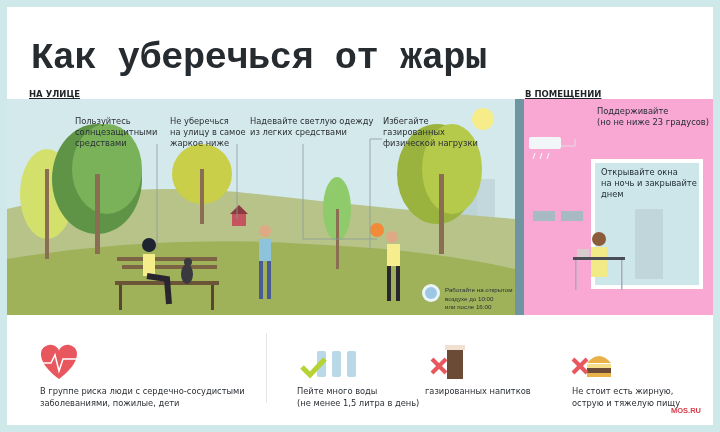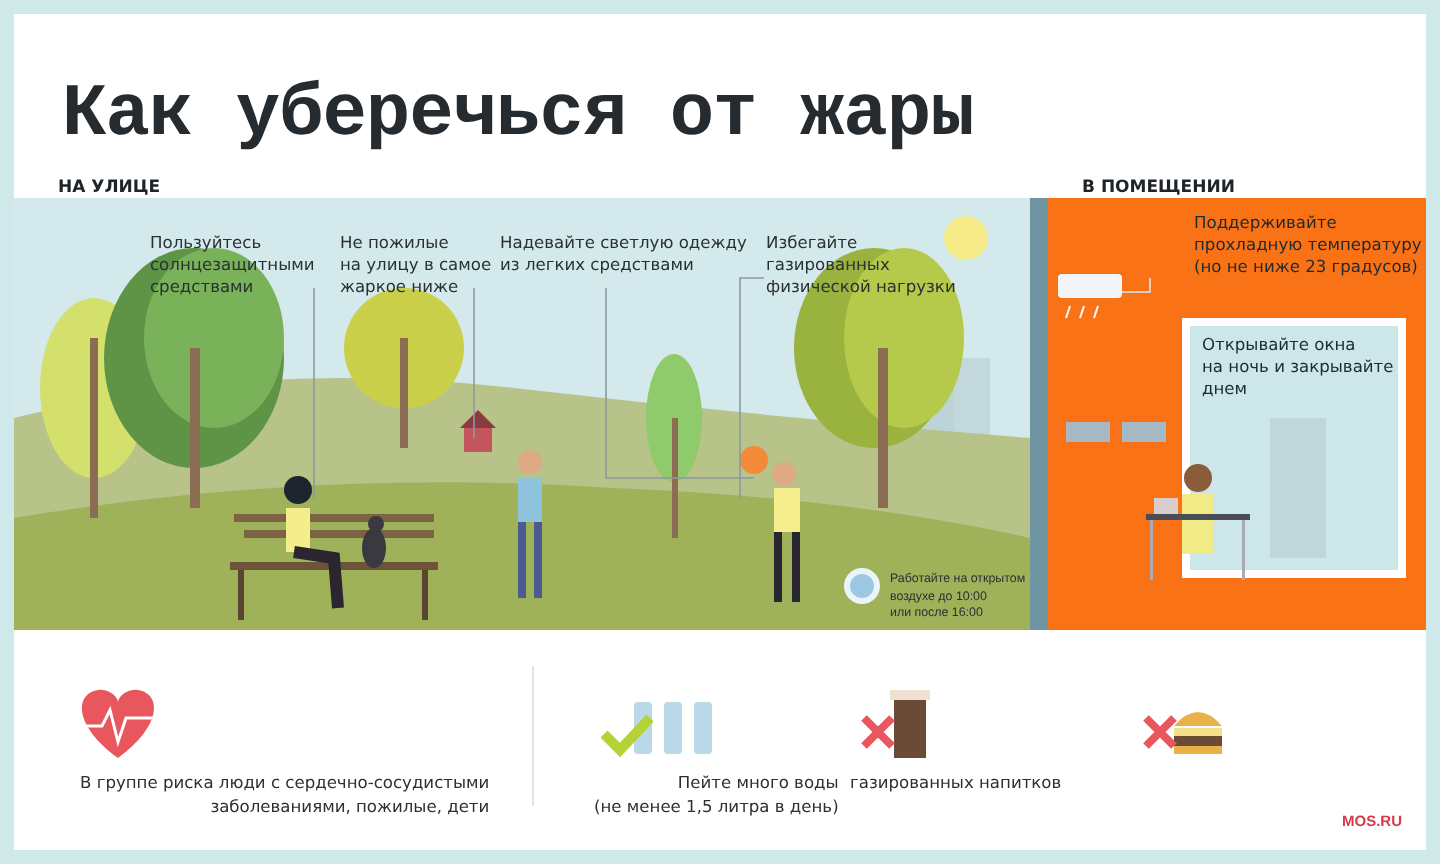--- a/index.html
+++ b/index.html
@@ -1,39 +1,39 @@
 <!DOCTYPE html>
 <html><head>
 <meta charset="utf-8">
 <style>
   html,body{margin:0;padding:0;}
   body{width:720px;height:432px;background:#cfe8ea;position:relative;overflow:hidden;font-family:"Liberation Sans",sans-serif;}
   .card{position:absolute;left:7px;top:7px;width:706px;height:418px;background:#fff;overflow:hidden;}
   .title{position:absolute;left:24px;top:30px;font-size:37px;font-weight:bold;color:#262b30;letter-spacing:-0.5px;font-family:Liberation Mono, monospace;}
-  .sec-label{position:absolute;top:82px;font-size:8.5px;font-weight:bold;color:#1f2428;font-family:"DejaVu Sans",sans-serif;}
+  .sec-label{position:absolute;top:82px;font-size:8.5px;font-weight:bold;color:#1f2428;font-family:"DejaVu Sans",sans-serif;text-decoration:underline;}
   .scene{position:absolute;left:0;top:92px;width:706px;height:216px;background:#d4e9ec;overflow:hidden;}
   .tip{position:absolute;font-size:8.3px;line-height:11px;color:#2b3035;font-family:"DejaVu Sans",sans-serif;}
-  .indoor{position:absolute;left:508px;top:0;width:198px;height:260px;background:#f97316;}
+  .indoor{position:absolute;left:508px;top:0;width:198px;height:260px;background:#f9a8d4;}
   .indoor-floor{position:absolute;left:0;bottom:0;width:100%;height:26px;background:#b9dadd;}
   .wall-strip{position:absolute;left:0;top:0;width:9px;height:100%;background:#6f94a2;}
   .window{position:absolute;left:76px;top:60px;width:112px;height:130px;background:#fff;}
   .window-in{position:absolute;left:4px;top:4px;right:4px;bottom:4px;background:#cde6ea;}
   .footer{position:absolute;left:0;top:308px;width:706px;height:110px;background:#fff;}
-  .ftext{position:absolute;font-size:8.3px;line-height:12px;color:#2b3035;font-family:"DejaVu Sans",sans-serif;text-align:right;}
+  .ftext{position:absolute;font-size:8.3px;line-height:12px;color:#2b3035;font-family:"DejaVu Sans",sans-serif;}
   .divider{position:absolute;left:259px;top:18px;width:1px;height:70px;background:#e2e4e6;}
   .mos{position:absolute;right:12px;bottom:10px;font-size:7.5px;font-weight:bold;color:#d63b4a;}
   .clock-text{position:absolute;font-size:6.2px;line-height:8.5px;color:#2b3035;}
 </style>
 </head>
 <body>
 
 <div class="card">
   <div class="title">Как уберечься от жары</div>
   <div class="sec-label" style="left:22px">НА УЛИЦЕ</div>
-  <div class="sec-label" style="left:534px">В ПОМЕЩЕНИИ</div>
+  <div class="sec-label" style="left:518px">В ПОМЕЩЕНИИ</div>
 
   <div class="scene">
     <svg width="706" height="216" style="position:absolute;left:0;top:0">
 
       <rect x="440" y="95" width="30" height="60" fill="#bcd3d8"></rect>
       <rect x="470" y="80" width="18" height="80" fill="#c3d8dc"></rect>
 
       <circle cx="476" cy="20" r="11" fill="#f7ec8a"></circle>
 
       <path d="M0 110 Q120 80 250 95 Q380 110 508 120 L508 216 L0 216 Z" fill="#b7c388"></path>
@@ -87,21 +87,21 @@
       <path d="M296 45 V140 H370" stroke="#8a9aa0" stroke-width="0.8" fill="none"></path>
       <path d="M375 40 H363 V150" stroke="#8a9aa0" stroke-width="0.8" fill="none"></path>
     </svg>
 
     <div class="tip" style="left:68px;top:17px">
       <div>Пользуйтесь</div>
         <div>солнцезащитными</div>
         <div>средствами</div>
     </div>
     <div class="tip" style="left:163px;top:17px">
-      <div>Не пожилые</div>
+      <div>Не уберечься</div>
         <div>на улицу в самое</div>
         <div>жаркое ниже</div>
     </div>
     <div class="tip" style="left:243px;top:17px">
       <div>Надевайте светлую одежду</div>
         <div>из легких средствами</div>
     </div>
     <div class="tip" style="left:376px;top:17px">
       <div>Избегайте</div>
         <div>газированных</div>
@@ -130,21 +130,20 @@
         <path d="M46 47 H60 V40" stroke="#dfe8ec" stroke-width="0.8" fill="none"></path>
         <circle cx="84" cy="140" r="7" fill="#8a5c3a"></circle>
         <rect x="76" y="148" width="16" height="30" fill="#f2ea86"></rect>
         <rect x="58" y="158" width="52" height="3" fill="#4a4d55"></rect>
         <rect x="62" y="150" width="12" height="8" fill="#d9cccc"></rect>
         <rect x="60" y="161" width="1.5" height="30" fill="#aab"></rect>
         <rect x="106" y="161" width="1.5" height="30" fill="#aab"></rect>
       </svg>
       <div class="tip" style="left:82px;top:7px;color:#1f2a30">
         <div>Поддерживайте</div>
-          <div>прохладную температуру</div>
           <div>(но не ниже 23 градусов)</div>
       </div>
       <div class="tip" style="left:86px;top:68px;color:#1f2a30">
         <div>Открывайте окна</div>
           <div>на ночь и закрывайте</div>
           <div>днем</div>
       </div>
     </div>
   </div>
 
@@ -180,15 +179,19 @@
       <div>В группе риска люди с сердечно-сосудистыми</div>
         <div>заболеваниями, пожилые, дети</div>
     </div>
     <div class="ftext" style="left:290px;top:70px">
       <div>Пейте много воды</div>
         <div>(не менее 1,5 литра в день)</div>
     </div>
     <div class="ftext" style="left:418px;top:70px">
         <div>газированных напитков</div>
     </div>
+    <div class="ftext" style="left:565px;top:70px">
+      <div>Не стоит есть жирную,</div>
+        <div>острую и тяжелую пищу</div>
+    </div>
     <div class="mos">MOS.RU</div>
   </div>
 </div>
 
 </body></html>

